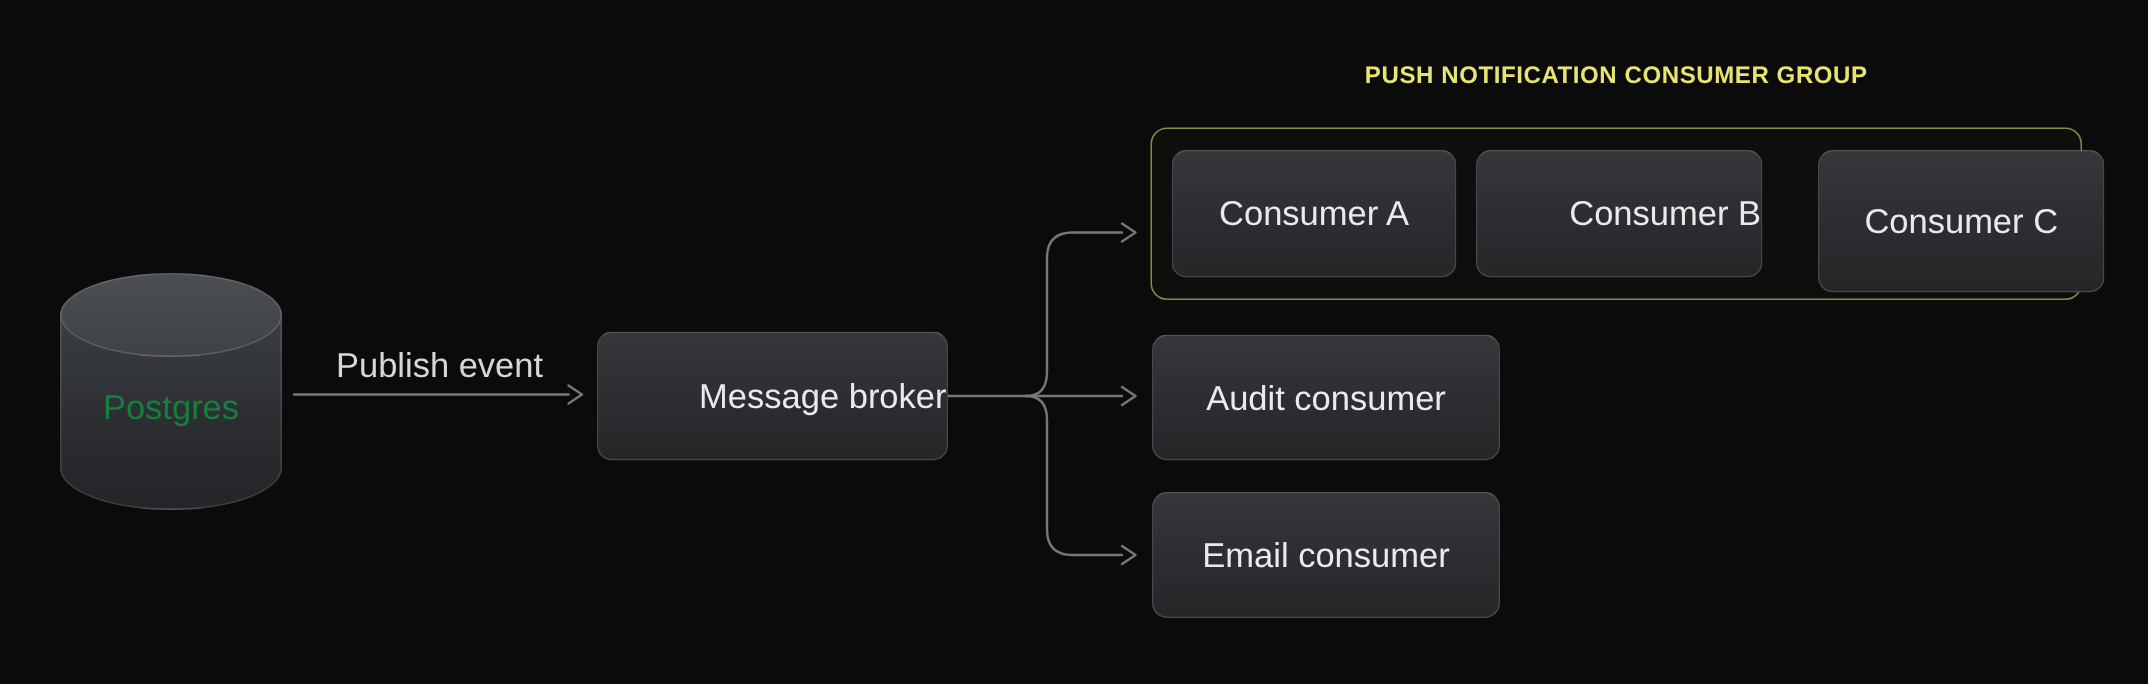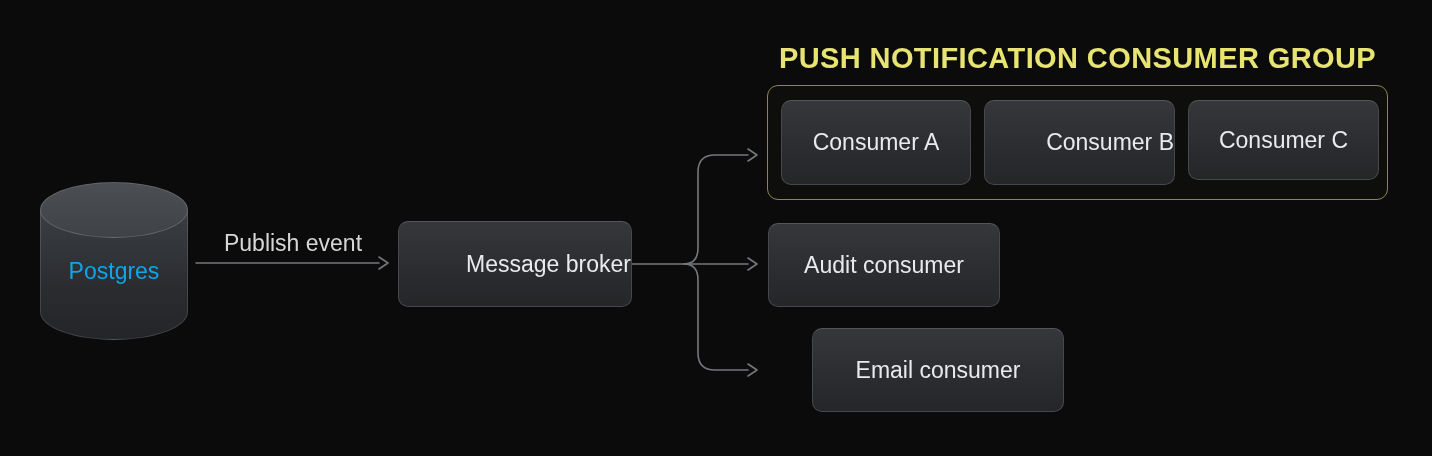--- a/index.html
+++ b/index.html
@@ -17,38 +17,38 @@
     position:absolute;box-sizing:border-box;
     background:linear-gradient(180deg,#35373b 0%,#2b2d30 55%,#242628 100%);
     border:1px solid #46484d;
     border-top-color:#54565b;
     border-radius:10px;
     display:flex;align-items:center;justify-content:center;
     color:#e9eaeb;font-size:23px;line-height:1;
   }
   .broker{left:398px;top:221px;width:234px;height:86px;justify-content:flex-end;}
   .audit {left:768px;top:223px;width:232px;height:84px;text-align:center;}
-  .email {left:812px;top:328px;width:252px;height:84px;}
+  .email {left:768px;top:328px;width:232px;height:84px;}
 
   
   .group-box{
     position:absolute;left:767px;top:85px;width:621px;height:115px;
     box-sizing:border-box;
     border:1.5px solid #8a8848;
     border-radius:11px;
     background:rgba(255,255,120,0.015);
   }
   .group-title{
     position:absolute;left:767px;top:42px;width:621px;
     text-align:center;
-    color:#e8e472;font-size:29px;font-weight:700;letter-spacing:.4px;
+    color:#e8e472;font-size:16px;font-weight:700;letter-spacing:.4px;
   }
   .consumer-a{left:13px;top:14px;width:190px;height:85px;text-align:center;}
   .consumer-b{left:216px;top:14px;width:191px;height:85px;justify-content:flex-end;}
-  .consumer-c{left:420px;top:14px;width:191px;height:80px;}
+  .consumer-c{left:444px;top:14px;width:191px;height:95px;}
 
   
   .edge-label{
     position:absolute;left:195px;top:230px;width:196px;
     text-align:center;color:#d6d7d8;font-size:23px;
   }
 
   
   .cylinder{position:absolute;left:40px;top:182px;width:148px;height:158px;}
   .cyl-body{
@@ -58,21 +58,21 @@
     border-radius:0 0 74px 74px / 0 0 28px 28px;
   }
   .cyl-top{
     position:absolute;left:0;top:0;width:148px;height:56px;box-sizing:border-box;
     background:linear-gradient(180deg,#4b4e53 0%,#3f4247 100%);
     border:1px solid rgba(255,255,255,.16);
     border-radius:50%;
   }
   .cyl-label{
     position:absolute;left:0;top:76px;width:148px;
-    text-align:center;color:#0ea5e9;font-size:23px;
+    text-align:center;color:#15803d;font-size:23px;
   }
 </style>
 </head>
 <body>
 
 <div class="canvas">
 
   <svg class="connectors" viewBox="0 0 1432 456" xmlns="http://www.w3.org/2000/svg">
     <g fill="none" stroke="#75787b" stroke-width="1.6" stroke-linecap="round" stroke-linejoin="round">
 

